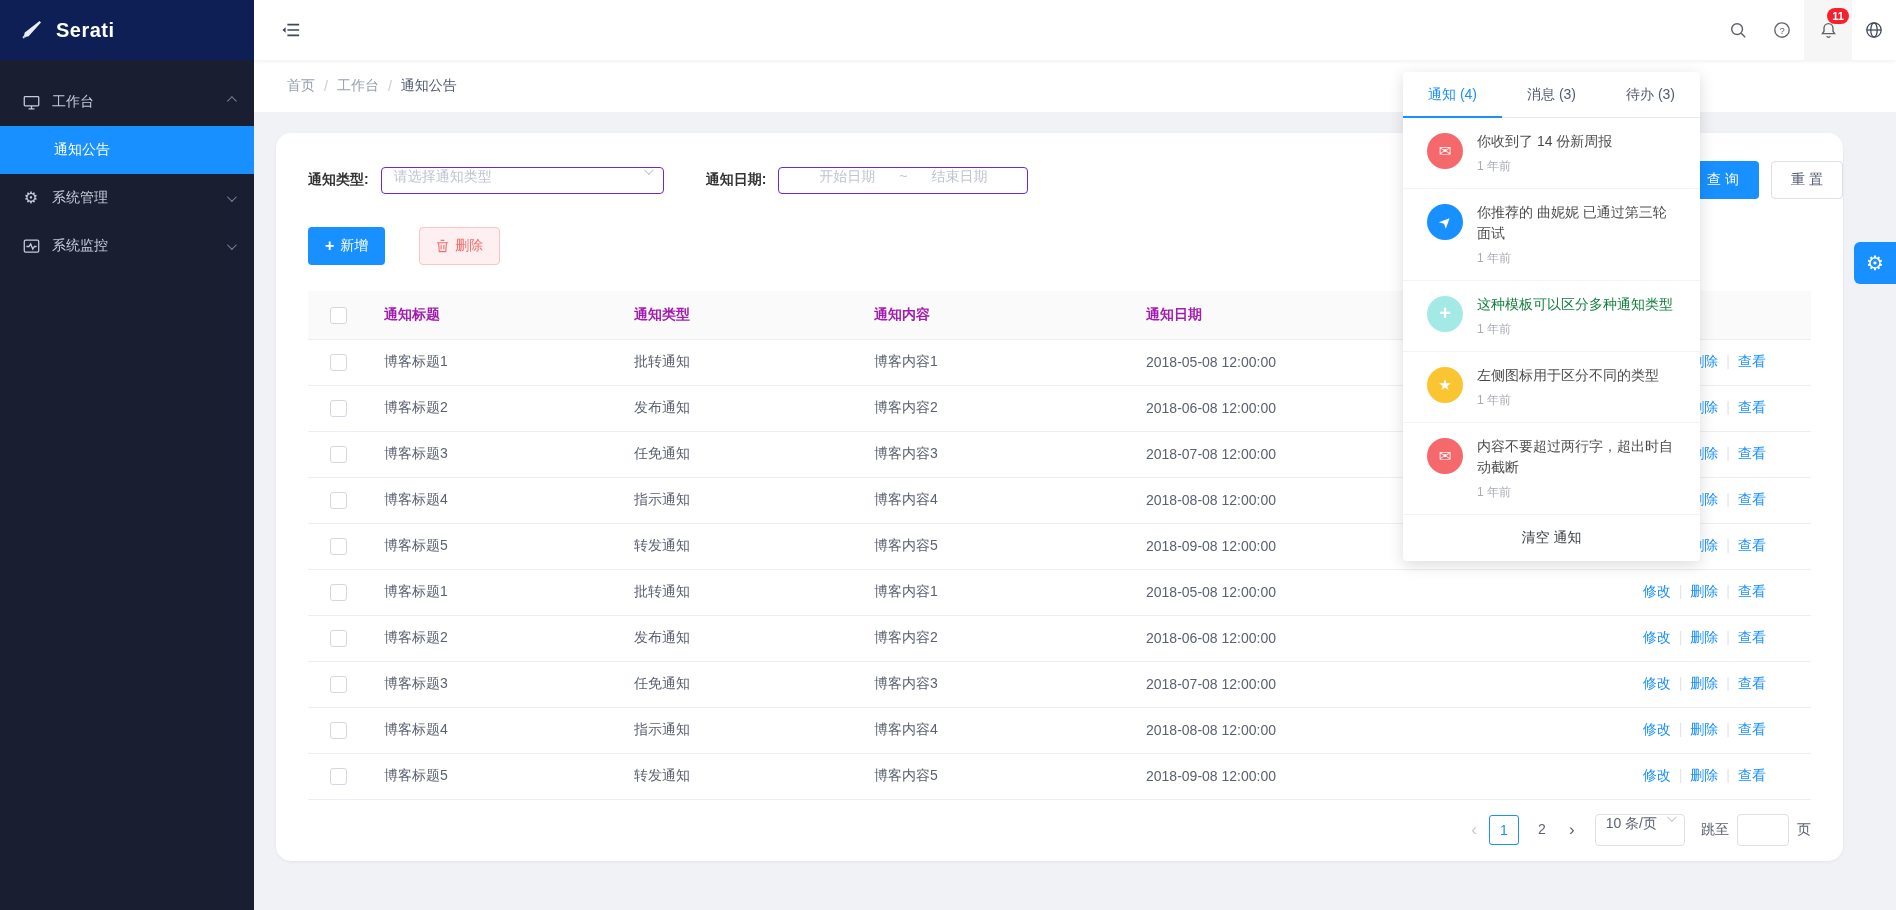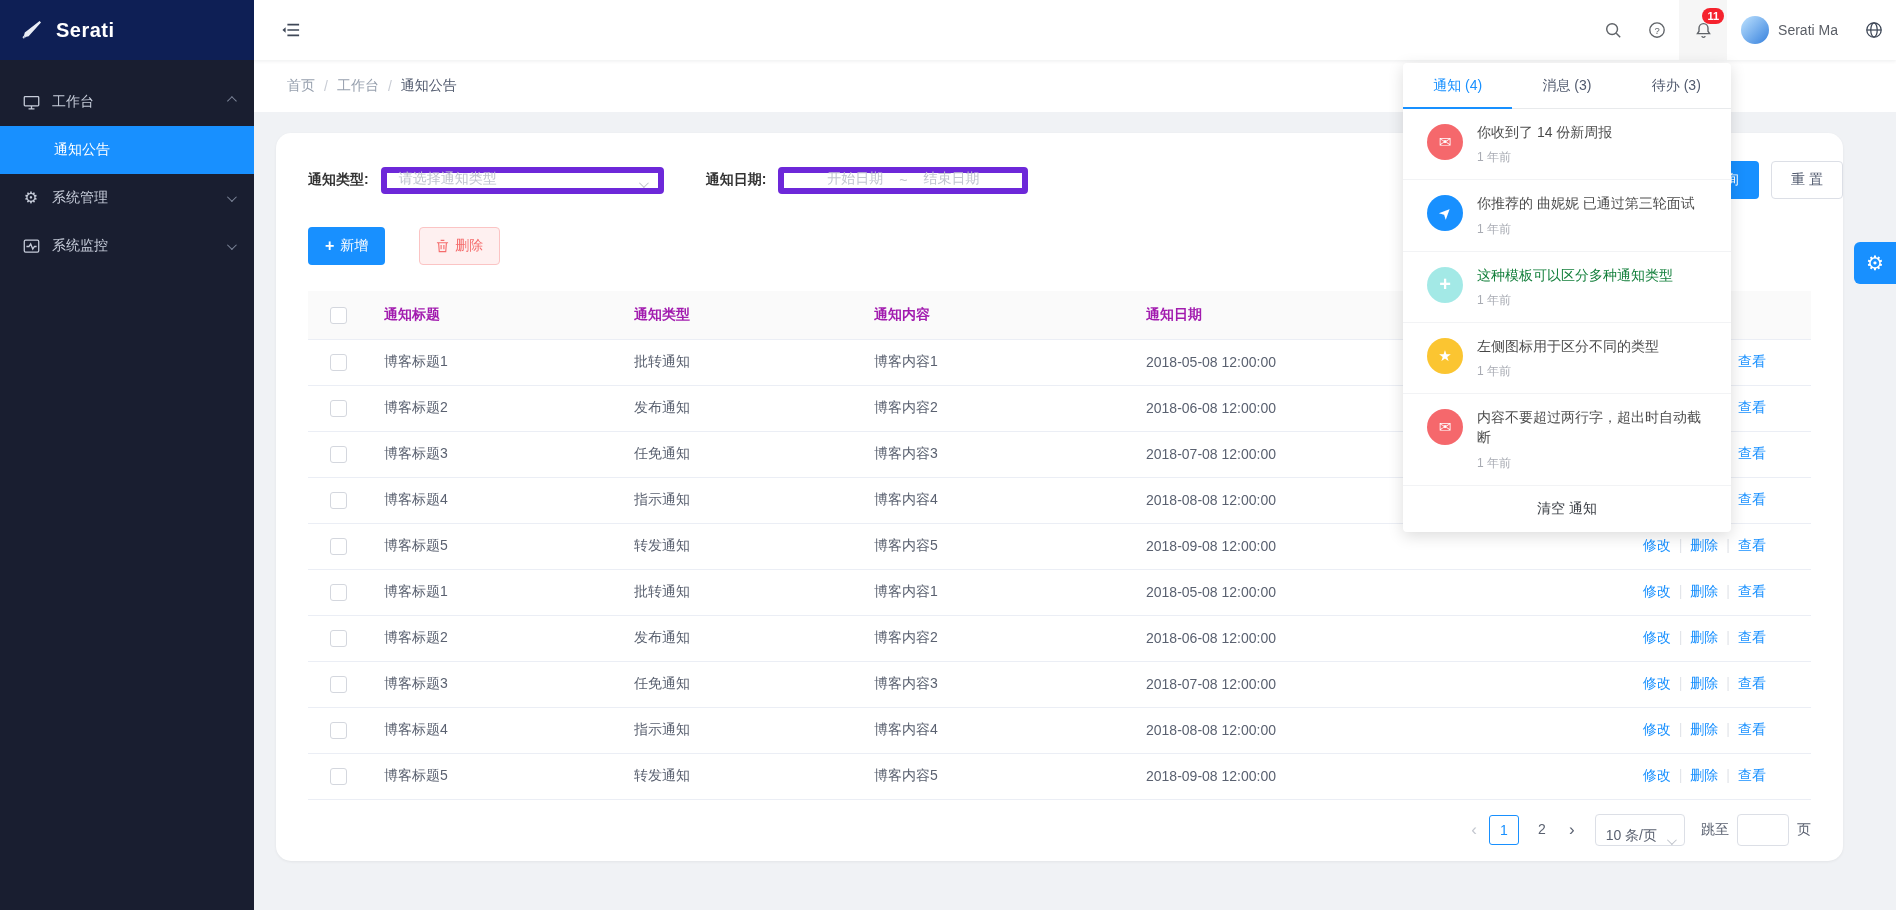--- a/index.html
+++ b/index.html
@@ -41,28 +41,28 @@
   .crumb{color:#97a0ae;cursor:pointer}
   .crumb.current{color:#515a6e;cursor:default}
   .crumb-sep{color:#c8ccd4}
   
   .content{position:absolute;left:254px;top:112px;right:0;bottom:0;background:var(--page-bg)}
   .card{position:absolute;left:22px;top:21px;width:1567px;height:728px;background:#fff;border-radius:15px;box-shadow:0 1px 3px rgba(0,0,0,.06);padding:0 32px}
   
   .filter-row{display:flex;align-items:center;margin-top:28px;height:38px;position:relative}
   .f-group{display:flex;align-items:center;margin-right:42px}
   .f-label{font-weight:bold;color:#333;margin-right:12px;white-space:nowrap}
-  .select,.inputbox,.date-range{height:27px;border:6px solid #6d28d9;border-radius:4px;background:#fff;display:flex;align-items:flex-end}
+  .select,.inputbox,.date-range{height:27px;border:1px solid #6d28d9;border-radius:4px;background:#fff;display:flex;align-items:flex-start}
   .select{width:283px;padding:0 12px;justify-content:space-between;cursor:pointer}
   .select .chev{border-color:#c0c4cc}
   .placeholder{color:#bfc4cf}
   .inputbox{width:275px;padding:0 12px}
   .inputbox input{border:none;outline:none;width:100%;font:inherit;color:#333;background:transparent}
   ::placeholder{color:#bfc4cf}
-  .date-range{width:250px;justify-content:center;gap:16px;cursor:pointer}
+  .date-range{width:250px;justify-content:center;gap:24px;cursor:pointer}
   .date-sep{color:#c0c4cc}
   .btn{height:38px;border-radius:4px;padding:0 16px;display:inline-flex;align-items:center;justify-content:center;font-size:14px;cursor:pointer;border:1px solid transparent;gap:6px;font-family:inherit}
   .btn-primary{background:var(--accent);color:#fff}
   .search-btn{position:absolute;right:52px;width:72px;padding:0}
   .reset-btn{position:absolute;right:-32px;width:72px;padding:0;background:#fff;border-color:#dcdfe6;color:#515a6e}
   
   .toolbar-row{margin-top:28px;display:flex;align-items:center;gap:34px}
   .btn-danger-plain{background:#fef0f0;border-color:#fbc4c4;color:#f56c6c}
   .plus-glyph{font-size:16px;font-weight:bold;line-height:1}
   
@@ -74,26 +74,26 @@
   .grid td.cell-actions{text-align:right;padding-right:45px;white-space:nowrap}
   .checkbox{width:17px;height:17px;border:1px solid #d4d7de;border-radius:3px;display:inline-block;background:#fff;cursor:pointer;vertical-align:middle}
   .link{color:var(--accent);cursor:pointer;text-decoration:none}
   .link-sep{color:#e2e5ea;margin:0 8px}
   
   .pager{display:flex;justify-content:flex-end;align-items:center;margin-top:14px;gap:8px;color:#5a6170}
   .page-arrow{color:#c3c7cf;font-size:17px;cursor:pointer;padding:0 4px;line-height:1}
   .page-arrow.next{color:#5a6170}
   .page-num{min-width:30px;height:30px;line-height:28px;text-align:center;cursor:pointer}
   .page-num.active{border:1px solid var(--accent);color:var(--accent);border-radius:3px;background:#fff}
-  .size-select{height:32px;border:1px solid #dcdfe6;border-radius:4px;padding:0 10px;display:flex;align-items:flex-end;gap:10px;cursor:pointer;margin-left:8px;color:#5a6170}
+  .size-select{height:32px;border:1px solid #dcdfe6;border-radius:4px;padding:0 10px;display:flex;align-items:flex-start;gap:10px;cursor:pointer;margin-left:8px;color:#5a6170}
   .size-select .chev{border-color:#c0c4cc}
   .jump-label{margin-left:8px}
   .jump-input{width:52px;height:32px;border:1px solid #dcdfe6;border-radius:4px;text-align:center;font:inherit;outline:none;color:#333}
   
-  .notice-panel{position:absolute;left:1403px;top:63px;width:328px;background:#fff;border-radius:4px;box-shadow:0 4px 16px rgba(0,0,0,.14);z-index:50}
+  .notice-panel{position:absolute;left:1403px;top:72px;width:297px;background:#fff;border-radius:4px;box-shadow:0 4px 16px rgba(0,0,0,.14);z-index:50}
   .np-tabs{display:flex;height:46px;border-bottom:1px solid #e8eaec;position:relative}
   .np-tab{flex:1;display:flex;align-items:center;justify-content:center;color:#515a6e;cursor:pointer}
   .np-tab.active{color:var(--accent)}
   .np-inkbar{position:absolute;bottom:-1px;left:0;width:33.33%;height:2px;background:var(--accent)}
   .np-item{display:flex;align-items:flex-start;padding:13px 20px 13px 24px;border-bottom:1px solid #f2f3f5;cursor:pointer}
   .np-icon{width:36px;height:36px;border-radius:50%;color:#fff;display:flex;align-items:center;justify-content:center;font-size:15px;flex:none;margin-right:14px;margin-top:2px}
   .np-icon .rot{display:inline-block;transform:rotate(-45deg)}
   .np-icon .big{font-size:20px;font-weight:bold}
   .np-body{flex:1;min-width:0}
   .np-title{color:rgba(0,0,0,.72);line-height:1.45}
@@ -170,24 +170,20 @@
           <text x="10" y="14" font-size="10.5" text-anchor="middle" fill="#5f6368" font-family="Liberation Sans,sans-serif">?</text>
         </svg>
     </button>
     <button class="icon-btn bell-btn">
       <svg width="19" height="19" viewBox="0 0 22 22" fill="none" stroke="#5f6368" stroke-width="1.6">
           <path d="M11 3a5.2 5.2 0 0 0-5.2 5.2v3.6L4 14.6h14l-1.8-2.8V8.2A5.2 5.2 0 0 0 11 3z"></path>
           <path d="M9 17.5a2.1 2.1 0 0 0 4 0"></path>
         </svg>
       <span class="badge">11</span>
     </button>
-    <div class="user">
-      <span class="avatar"></span>
-      <span class="user-name">Serati Ma</span>
-    </div>
     <button class="icon-btn">
       <svg width="18" height="18" viewBox="0 0 20 20" fill="none" stroke="#3e4757" stroke-width="1.4">
           <circle cx="10" cy="10" r="8"></circle>
           <ellipse cx="10" cy="10" rx="3.6" ry="8"></ellipse>
           <path d="M2 10h16"></path>
         </svg>
     </button>
   </div>
 </header>
 

